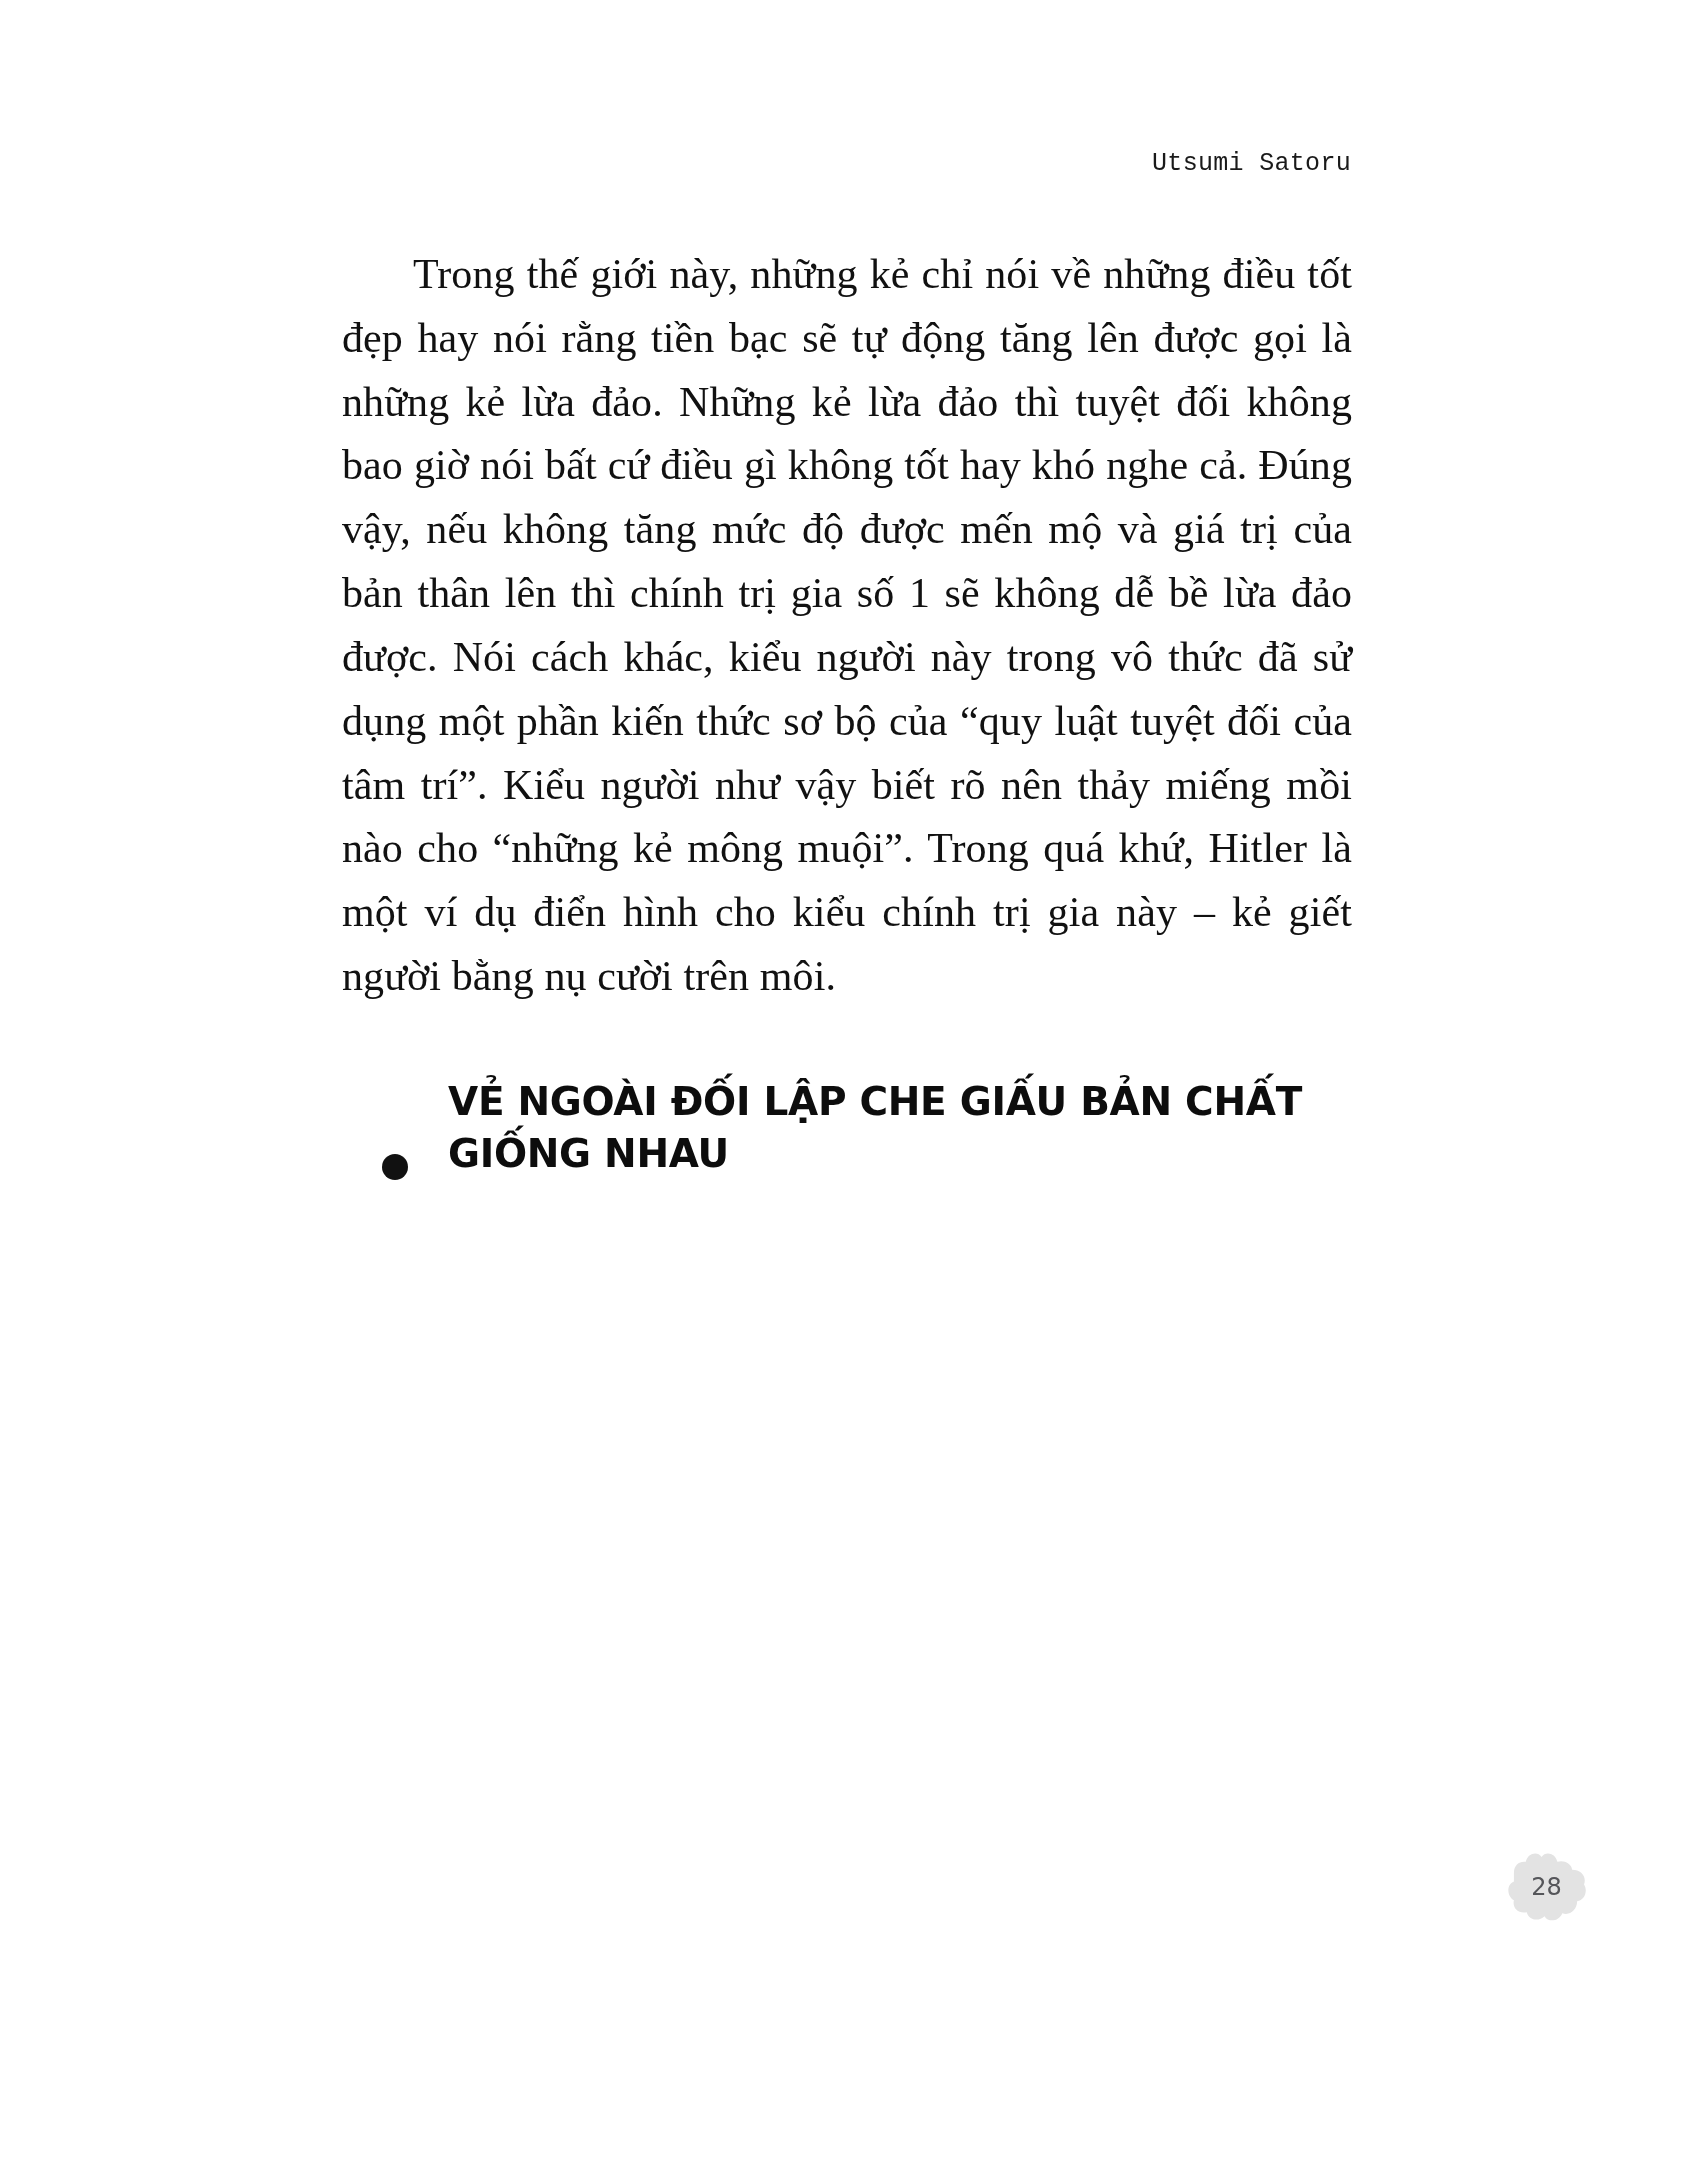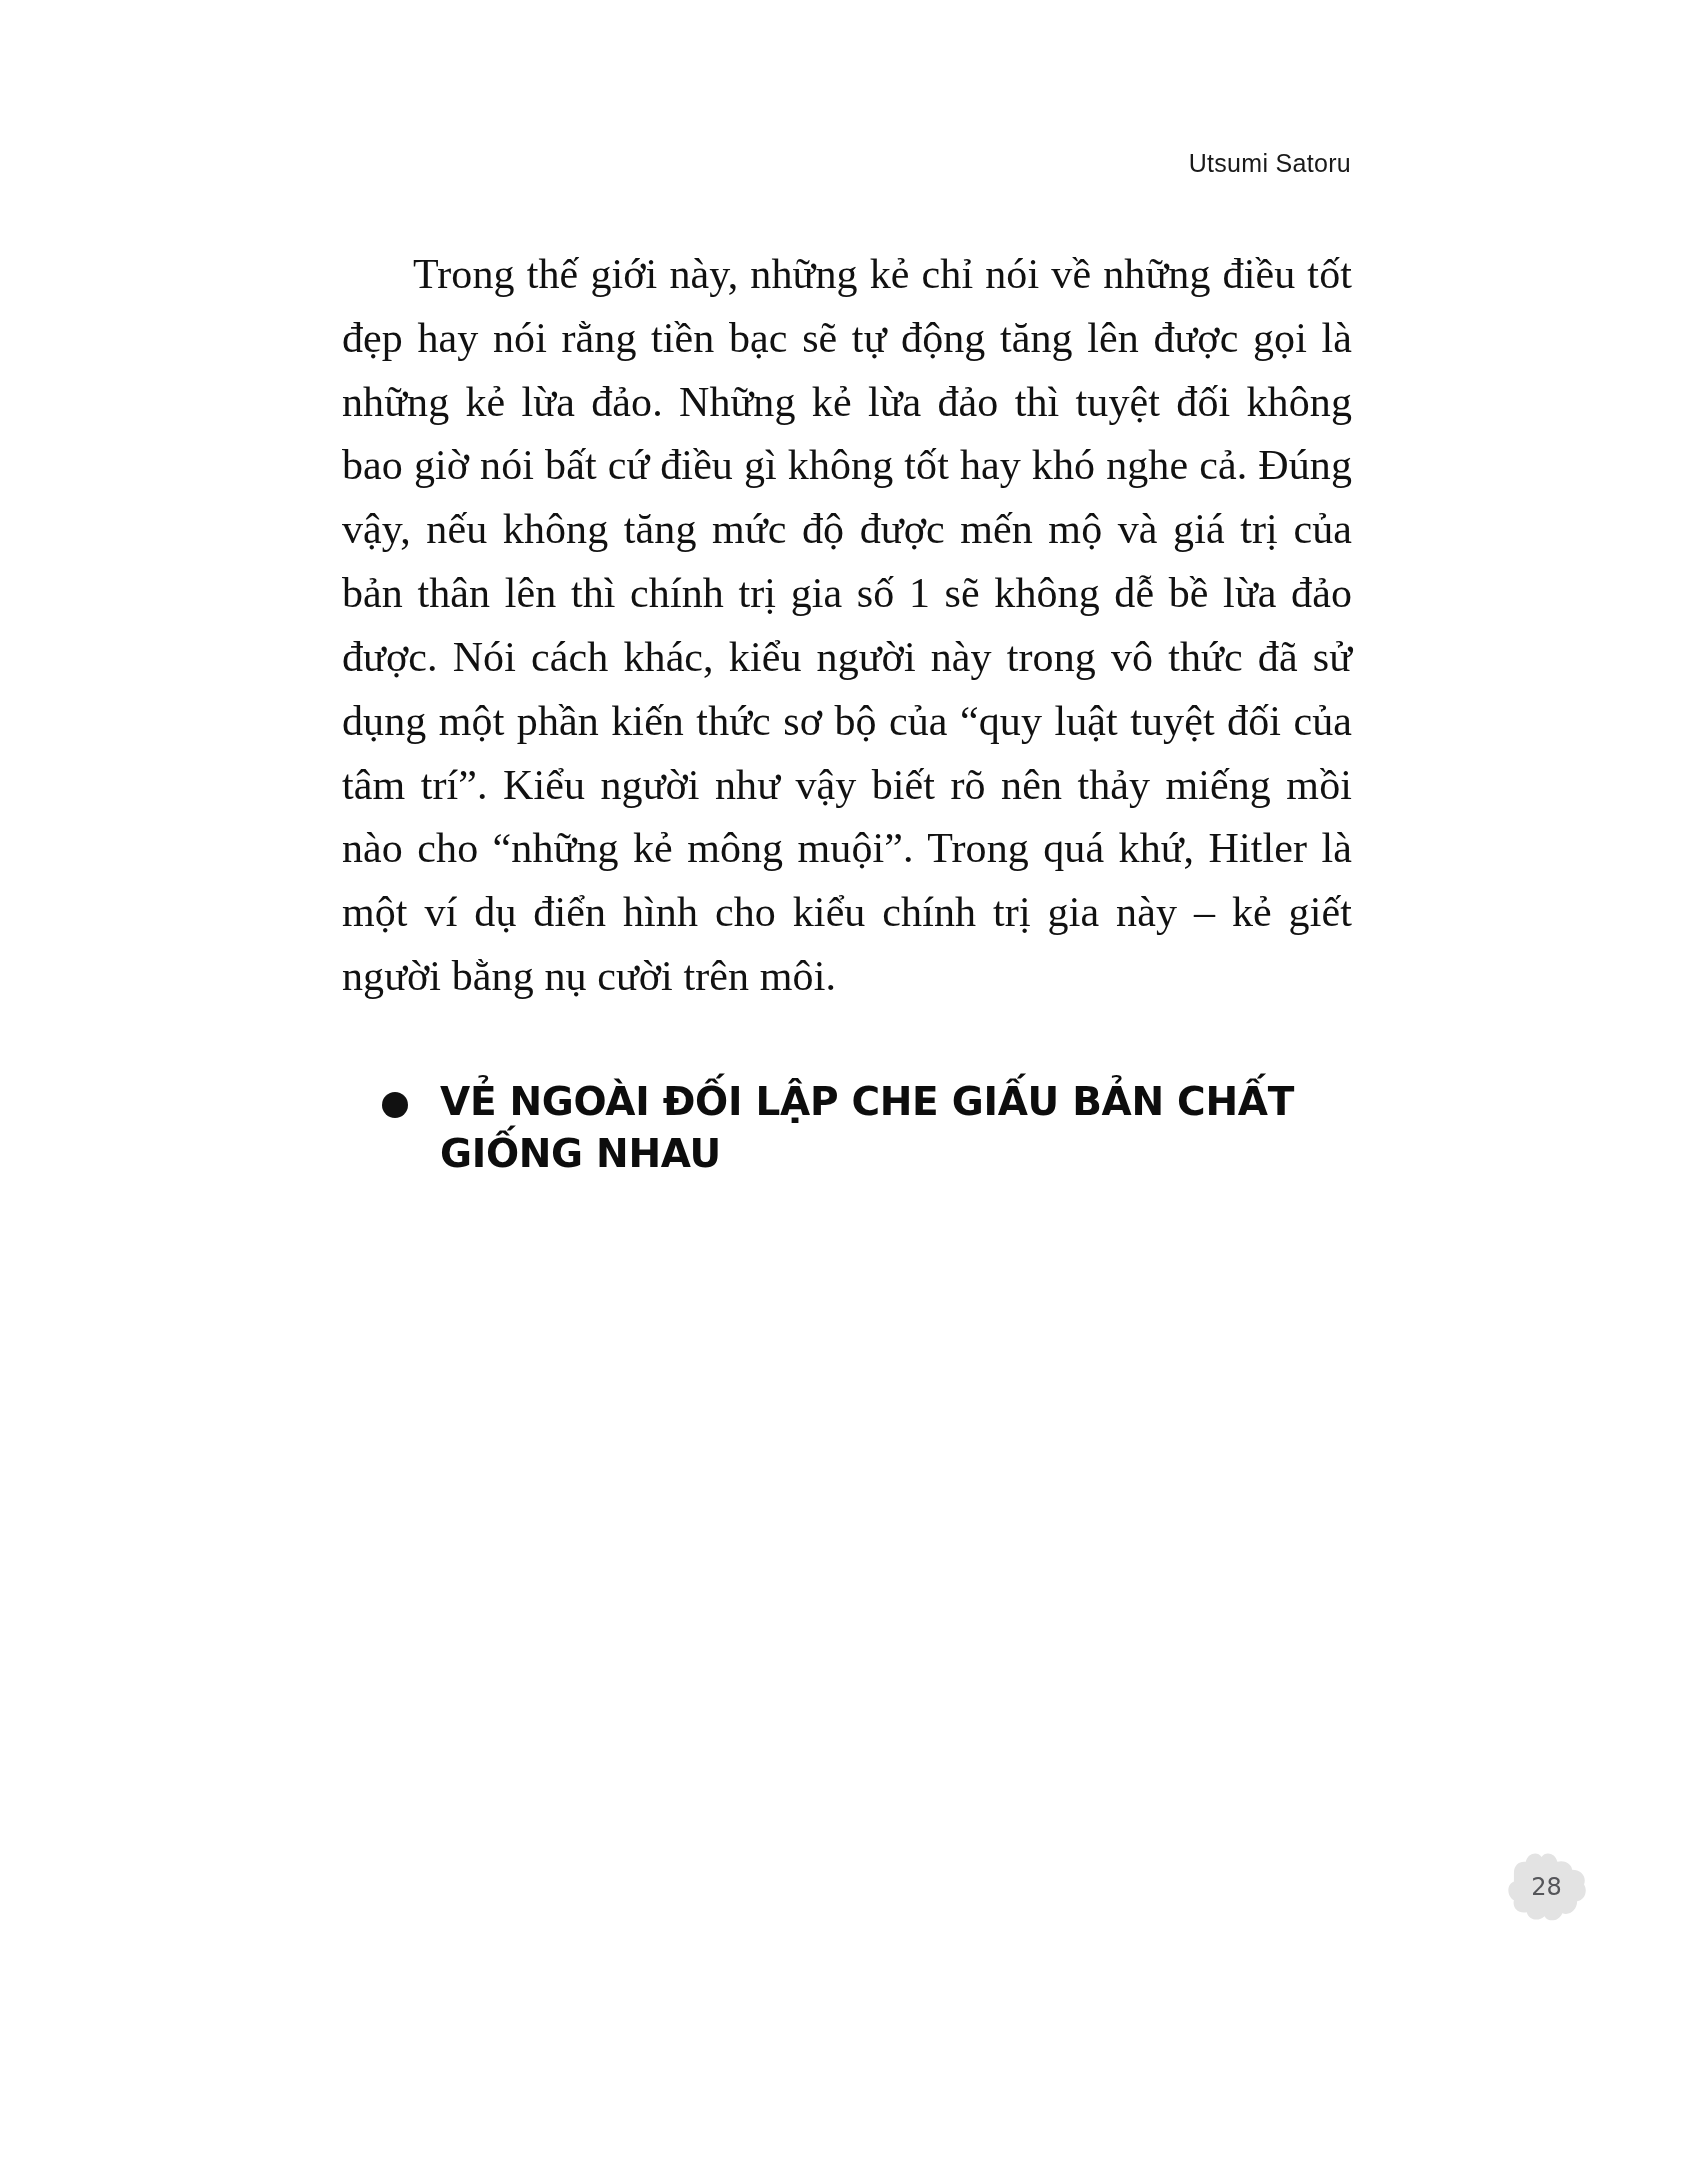--- a/index.html
+++ b/index.html
@@ -20,21 +20,21 @@
     left: 0;
     top: 0;
     width: 1683px;
     height: 2178px;
     background: #ffffff;
   }
   .running-head {
     position: absolute;
     top: 149px;
     right: 332px;
-    font-family: Liberation Sans, sans-serif;
+    font-family: Liberation Mono, monospace;
     font-size: 25px;
     letter-spacing: 0.3px;
     color: #1a1a1a;
     text-align: right;
   }
   .content {
     position: absolute;
     left: 342px;
     top: 243px;
     width: 1010px;
@@ -51,22 +51,22 @@
   p.body-text.indent {
     text-indent: 71px;
   }
   p.body-text + p.body-text {
     margin-top: 15px;
   }
   .section-heading {
     margin-top: 67px;
     margin-bottom: 40px;
     display: flex;
-    align-items: flex-start;
-    gap: 32px;
+    align-items: flex-end;
+    gap: 40px;
     padding-left: 40px;
   }
   .bullet-dot {
     width: 26px;
     height: 26px;
     border-radius: 50%;
     background: #111111;
     flex: 0 0 auto;
     margin-top: 16px;
   }

